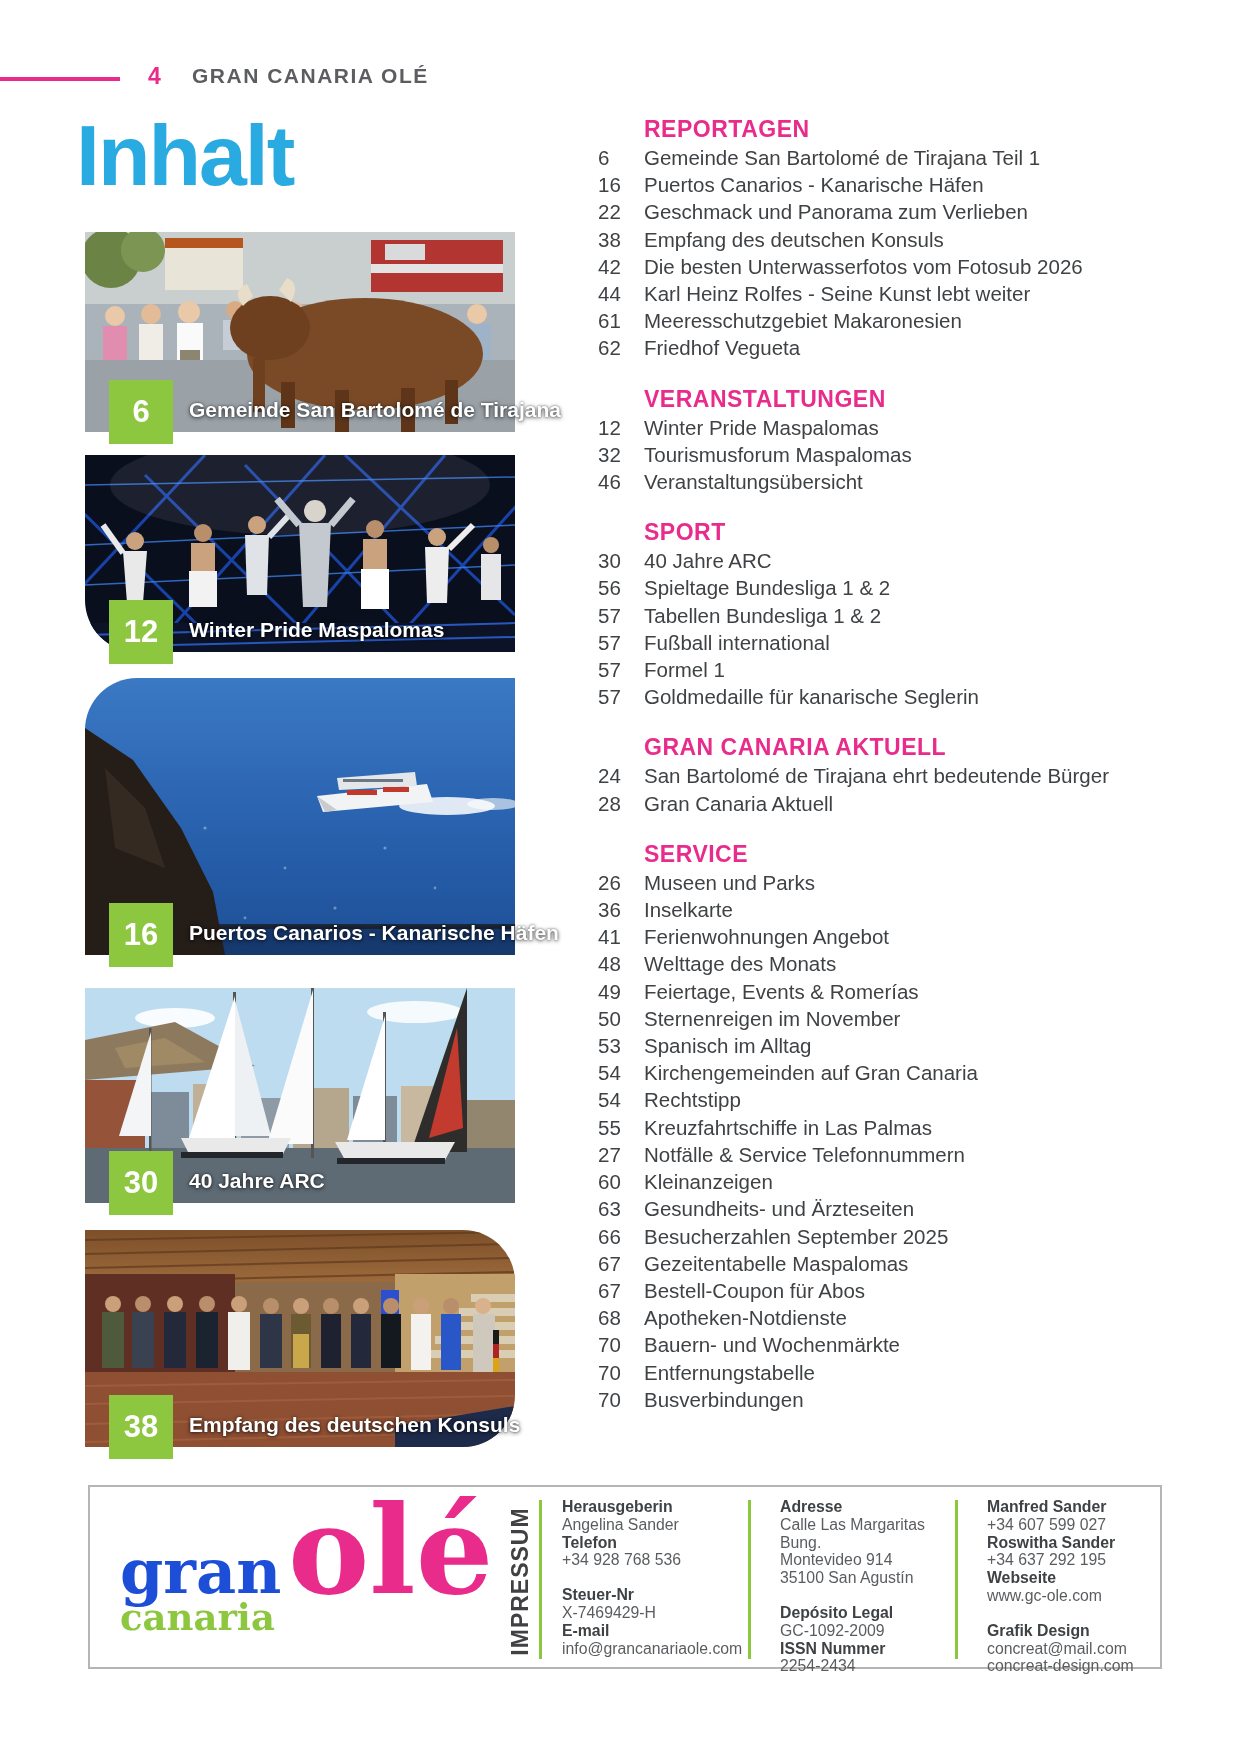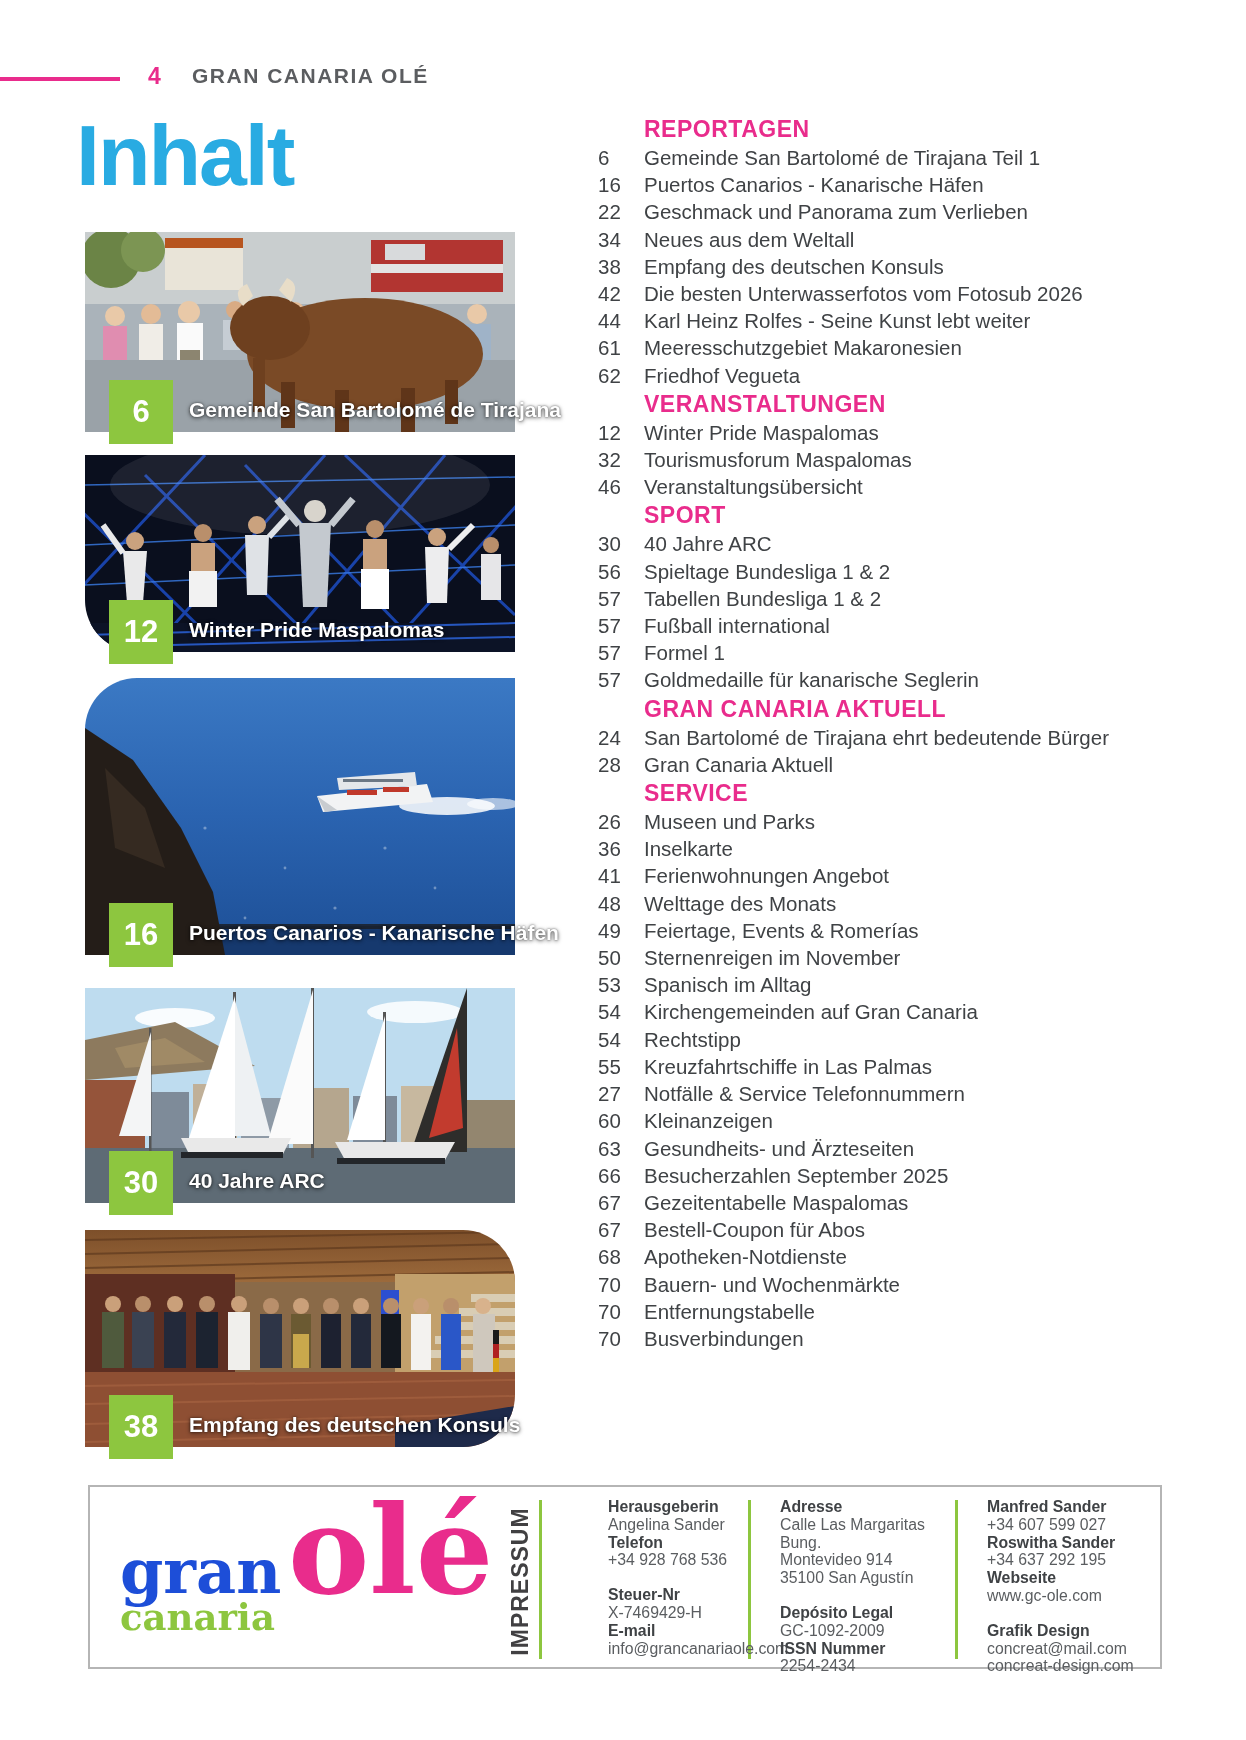--- a/index.html
+++ b/index.html
@@ -8,21 +8,21 @@
     font-family:"Liberation Sans", sans-serif;color:#414042;overflow:hidden;
   }
   
   .head-rule{position:absolute;left:0;top:77px;width:120px;height:4px;background:#e92c8c;}
   .head-pagenum{position:absolute;left:148px;top:63px;font-size:23px;font-weight:bold;color:#e92c8c;}
   .head-brand{position:absolute;left:192px;top:64px;font-size:21px;font-weight:bold;color:#5b5d60;letter-spacing:1.5px;}
   .big-title{position:absolute;left:76px;top:106px;font-size:86px;font-weight:800;color:#29abe2;letter-spacing:-2px;}
 
   
   #toc{position:absolute;left:598px;top:114px;width:580px;}
-  .toc-heading{font-size:23px;font-weight:800;color:#e92c8c;letter-spacing:.5px;line-height:30px;margin-left:46px;margin-top:0;}
+  .toc-heading{font-size:23px;font-weight:800;color:#e92c8c;letter-spacing:.5px;line-height:30px;margin-left:46px;margin-top:22px;}
   .toc-heading:first-child{margin-top:0;}
   .toc-row{display:flex;line-height:27.2px;font-size:20.5px;color:#3f4245;}
   .toc-num{width:46px;flex:0 0 46px;}
   .toc-title{flex:1;white-space:nowrap;}
 
   
   .photo{position:absolute;left:85px;width:430px;overflow:visible;}
   .photo .art{position:absolute;inset:0;overflow:hidden;}
   .photo svg{display:block;width:100%;height:100%;}
   .badge{
@@ -45,21 +45,21 @@
   .logo-gran{position:absolute;left:10px;top:38px;font-size:62px;font-weight:900;color:#1d4ed8;line-height:1;}
   .logo-canaria{position:absolute;left:10px;top:96px;font-size:37px;font-weight:900;color:#8dc63f;line-height:1;}
   .logo-ole{position:absolute;left:178px;top:-14px;font-size:122px;font-weight:900;color:#e92c8c;line-height:1;}
   .imp-label{
     position:absolute;left:345px;top:81px;transform:rotate(-90deg);transform-origin:center;
     font-size:23px;font-weight:800;color:#414042;letter-spacing:1px;width:170px;text-align:center;
   }
   .imp-line{position:absolute;top:13px;height:159px;width:3px;background:#8dc63f;}
   .imp-line1{left:449px;} .imp-line2{left:658px;} .imp-line3{left:865px;}
   .imp-col{position:absolute;top:11px;font-size:15.8px;line-height:17.8px;color:#5a5d60;}
-  .imp-col1{left:472px;width:180px;margin-left:46px;} .imp-col2{left:690px;width:170px;} .imp-col3{left:897px;width:170px;}
+  .imp-col1{left:472px;width:180px;} .imp-col2{left:690px;width:170px;} .imp-col3{left:897px;width:170px;}
   .imp-label-line{font-weight:bold;color:#3f4245;}
   .imp-gap{height:17px;}
 </style>
 </head>
 <body>
 
 <div class="head-rule"></div>
 <div class="head-pagenum">4</div>
 <div class="head-brand">GRAN CANARIA OLÉ</div>
 <div class="big-title">Inhalt</div>
@@ -70,24 +70,20 @@
       <span class="toc-num">6</span>
       <span class="toc-title">Gemeinde San Bartolomé de Tirajana Teil 1</span>
     </div>
     <div class="toc-row">
       <span class="toc-num">16</span>
       <span class="toc-title">Puertos Canarios - Kanarische Häfen</span>
     </div>
     <div class="toc-row">
       <span class="toc-num">22</span>
       <span class="toc-title">Geschmack und Panorama zum Verlieben</span>
-    </div>
-    <div class="toc-row">
-      <span class="toc-num">34</span>
-      <span class="toc-title">Neues aus dem Weltall</span>
     </div>
     <div class="toc-row">
       <span class="toc-num">38</span>
       <span class="toc-title">Empfang des deutschen Konsuls</span>
     </div>
     <div class="toc-row">
       <span class="toc-num">42</span>
       <span class="toc-title">Die besten Unterwasserfotos vom Fotosub 2026</span>
     </div>
     <div class="toc-row">

